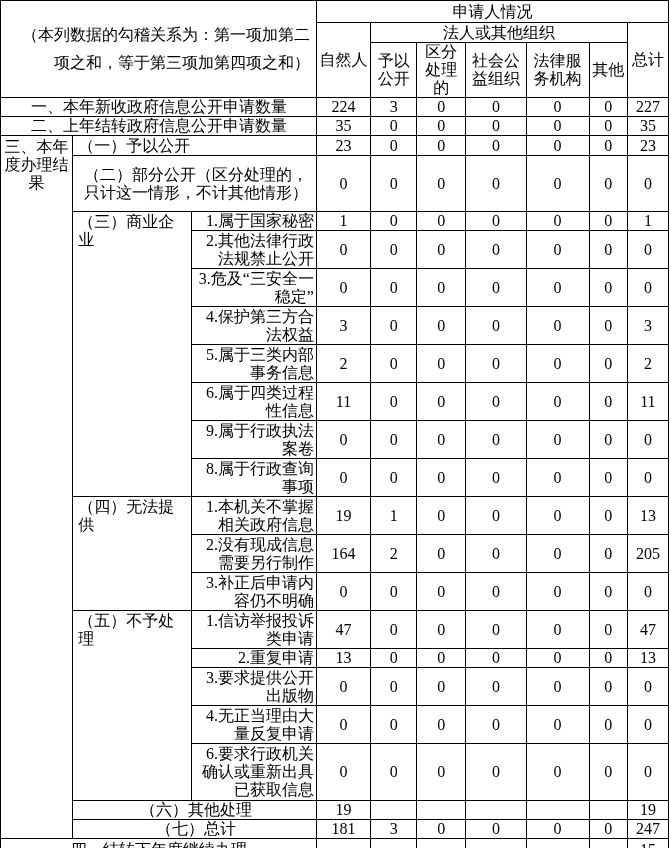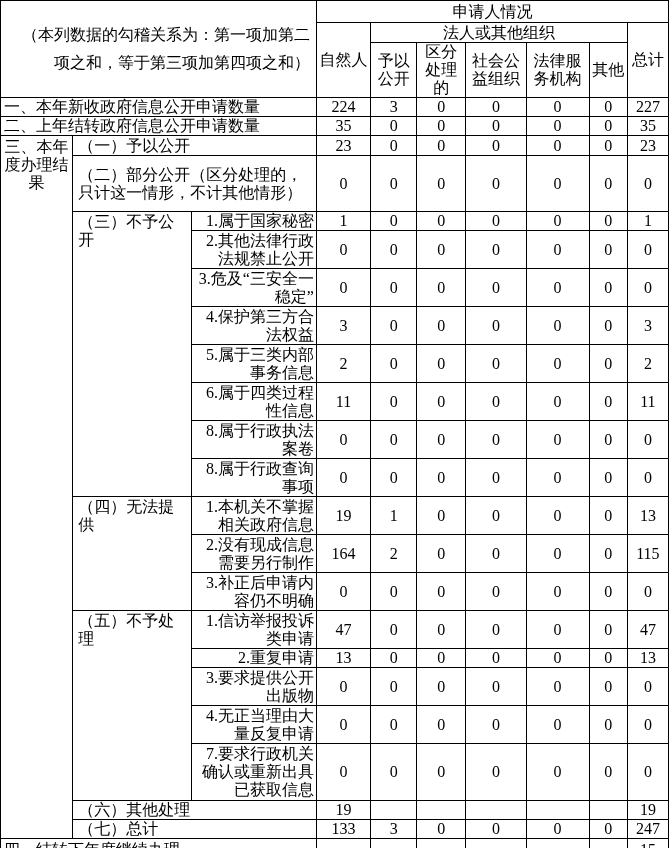--- a/index.html
+++ b/index.html
@@ -23,21 +23,21 @@
     line-height: 18px;
     overflow: hidden;
     word-break: break-all;
   }
   td.note {
     text-align: right;
     line-height: 28px;
     padding: 0 6px;
   }
   td.lbl {
-    text-align: left;
+    text-align: center;
     padding-left: 3px;
   }
   td.cat {
     text-align: left;
     vertical-align: top;
     padding-left: 5px;
     padding-top: 1px;
   }
   td.sec {
     vertical-align: top;
@@ -119,21 +119,21 @@
   <td class="lbl" colspan="2" style="padding-left:5px">（二）部分公开（区分处理的，只计这一情形，不计其他情形）</td>
   <td>0</td>
   <td>0</td>
   <td>0</td>
   <td>0</td>
   <td>0</td>
   <td>0</td>
   <td>0</td>
 </tr>
 <tr style="height:18px">
-  <td class="cat" rowspan="8">（三）不予公开</td>
+  <td class="cat" rowspan="8">（三）商业企业</td>
   <td class="sub">1.属于国家秘密</td>
   <td>1</td>
   <td>0</td>
   <td>0</td>
   <td>0</td>
   <td>0</td>
   <td>0</td>
   <td>1</td>
 </tr>
 <tr style="height:38px">
@@ -180,21 +180,21 @@
   <td class="sub">6.属于四类过程性信息</td>
   <td>11</td>
   <td>0</td>
   <td>0</td>
   <td>0</td>
   <td>0</td>
   <td>0</td>
   <td>11</td>
 </tr>
 <tr style="height:38px">
-  <td class="sub">8.属于行政执法案卷</td>
+  <td class="sub">9.属于行政执法案卷</td>
   <td>0</td>
   <td>0</td>
   <td>0</td>
   <td>0</td>
   <td>0</td>
   <td>0</td>
   <td>0</td>
 </tr>
 <tr style="height:38px">
   <td class="sub">8.属于行政查询事项</td>
@@ -218,21 +218,21 @@
   <td>13</td>
 </tr>
 <tr style="height:38px">
   <td class="sub">2.没有现成信息需要另行制作</td>
   <td>164</td>
   <td>2</td>
   <td>0</td>
   <td>0</td>
   <td>0</td>
   <td>0</td>
-  <td>115</td>
+  <td>205</td>
 </tr>
 <tr style="height:38px">
   <td class="sub">3.补正后申请内容仍不明确</td>
   <td>0</td>
   <td>0</td>
   <td>0</td>
   <td>0</td>
   <td>0</td>
   <td>0</td>
   <td>0</td>
@@ -272,42 +272,42 @@
   <td class="sub">4.无正当理由大量反复申请</td>
   <td>0</td>
   <td>0</td>
   <td>0</td>
   <td>0</td>
   <td>0</td>
   <td>0</td>
   <td>0</td>
 </tr>
 <tr style="height:57px">
-  <td class="sub">7.要求行政机关确认或重新出具已获取信息</td>
+  <td class="sub">6.要求行政机关确认或重新出具已获取信息</td>
   <td>0</td>
   <td>0</td>
   <td>0</td>
   <td>0</td>
   <td>0</td>
   <td>0</td>
   <td>0</td>
 </tr>
 <tr style="height:18px">
   <td class="lbl" colspan="2" style="padding-left:5px">（六）其他处理</td>
   <td>19</td>
   <td></td>
   <td></td>
   <td></td>
   <td></td>
   <td></td>
   <td>19</td>
 </tr>
 <tr style="height:18px">
   <td class="lbl" colspan="2" style="padding-left:5px">（七）总计</td>
-  <td>133</td>
+  <td>181</td>
   <td>3</td>
   <td>0</td>
   <td>0</td>
   <td>0</td>
   <td>0</td>
   <td>247</td>
 </tr>
 <tr style="height:22px">
   <td class="lbl" colspan="3">四、结转下年度继续办理</td>
   <td></td>

